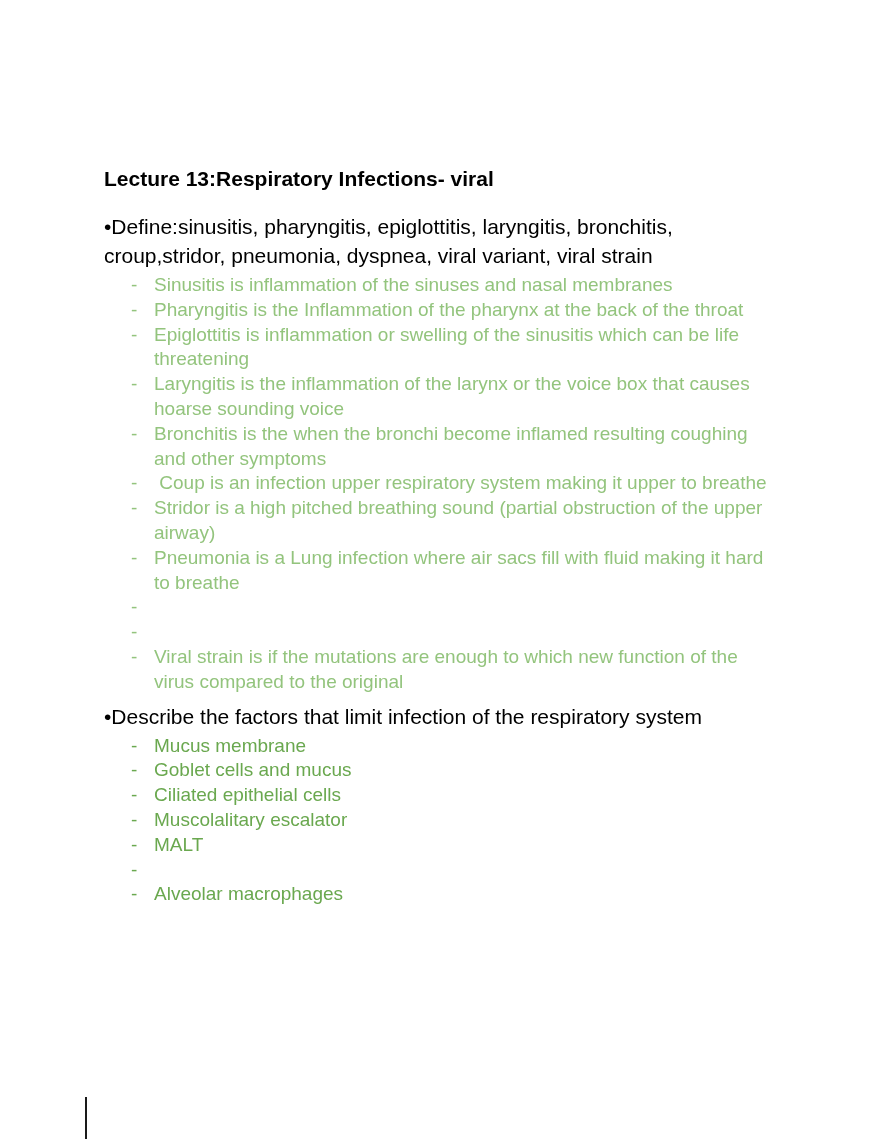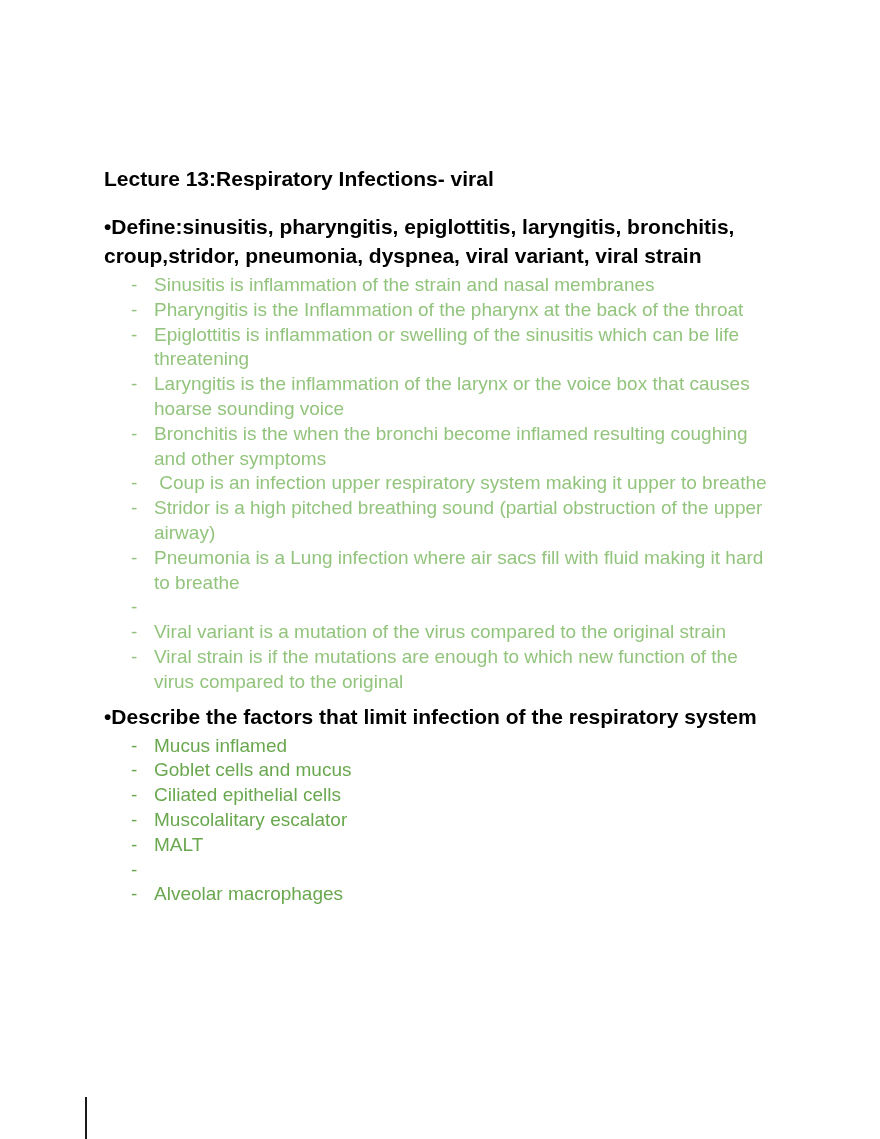--- a/index.html
+++ b/index.html
@@ -28,21 +28,21 @@
   .doc-title {
     font-size: 21px;
     font-weight: bold;
     line-height: 26px;
     color: #000000;
     margin: 0 0 20px 0;
     max-width: 660px;
   }
   .section-heading {
     font-size: 21px;
-    font-weight: bold;
+    font-weight: normal;
     line-height: 29px;
     color: #000000;
     margin: 0;
     max-width: 655px;
   }
   .sub-list {
     margin: 3px 0 0 27px;
     padding: 0;
     list-style: none;
   }
@@ -81,21 +81,21 @@
 <div class="page">
   <div class="content">
 
     <h1 class="doc-title">Lecture 13:Respiratory Infections- viral</h1>
 
     <p class="section-heading">•Define:sinusitis, pharyngitis, epiglottitis, laryngitis, bronchitis, croup,stridor, pneumonia, dyspnea, viral variant, viral strain</p>
 
     <ul class="sub-list list-light gap-after">
       <li class="sub-item">
         <span class="marker">-</span>
-        <span class="item-text">Sinusitis is inflammation of the strain and nasal membranes</span>
+        <span class="item-text">Sinusitis is inflammation of the sinuses and nasal membranes</span>
       </li>
       <li class="sub-item">
         <span class="marker">-</span>
         <span class="item-text">Pharyngitis is the Inflammation of the pharynx at the back of the throat</span>
       </li>
       <li class="sub-item">
         <span class="marker">-</span>
         <span class="item-text">Epiglottitis is inflammation or swelling of the sinusitis which can be life threatening</span>
       </li>
       <li class="sub-item">
@@ -116,34 +116,33 @@
       </li>
       <li class="sub-item">
         <span class="marker">-</span>
         <span class="item-text">Pneumonia is a Lung infection where air sacs fill with fluid making it hard to breathe</span>
       </li>
       <li class="sub-item">
         <span class="marker">-</span>
       </li>
       <li class="sub-item">
         <span class="marker">-</span>
-        <span class="item-text">Viral variant is a mutation of the virus compared to the original strain</span>
       </li>
       <li class="sub-item">
         <span class="marker">-</span>
         <span class="item-text">Viral strain is if the mutations are enough to which new function of the virus compared to the original</span>
       </li>
     </ul>
 
     <p class="section-heading">•Describe the factors that limit infection of the respiratory system</p>
 
     <ul class="sub-list list-dark">
       <li class="sub-item">
         <span class="marker">-</span>
-        <span class="item-text">Mucus inflamed</span>
+        <span class="item-text">Mucus membrane</span>
       </li>
       <li class="sub-item">
         <span class="marker">-</span>
         <span class="item-text">Goblet cells and mucus</span>
       </li>
       <li class="sub-item">
         <span class="marker">-</span>
         <span class="item-text">Ciliated epithelial cells</span>
       </li>
       <li class="sub-item">

